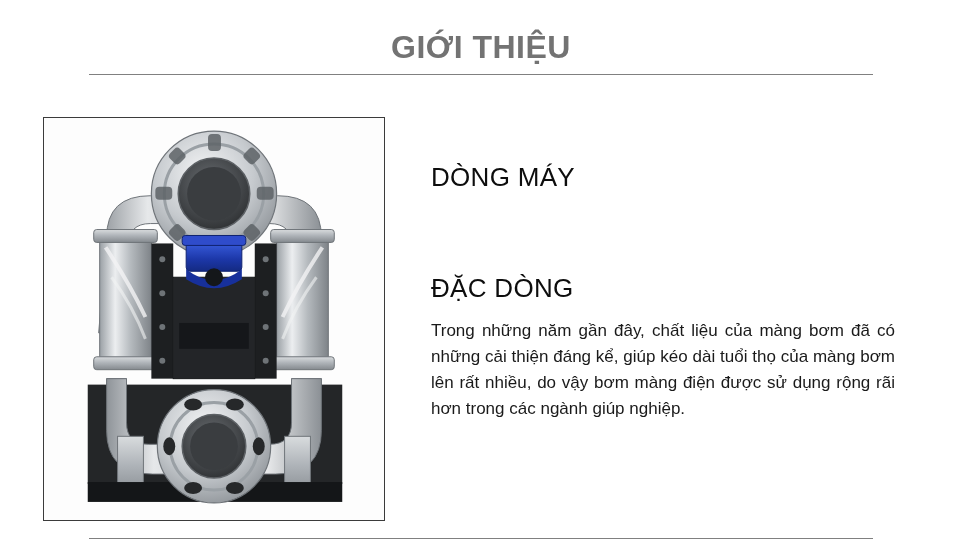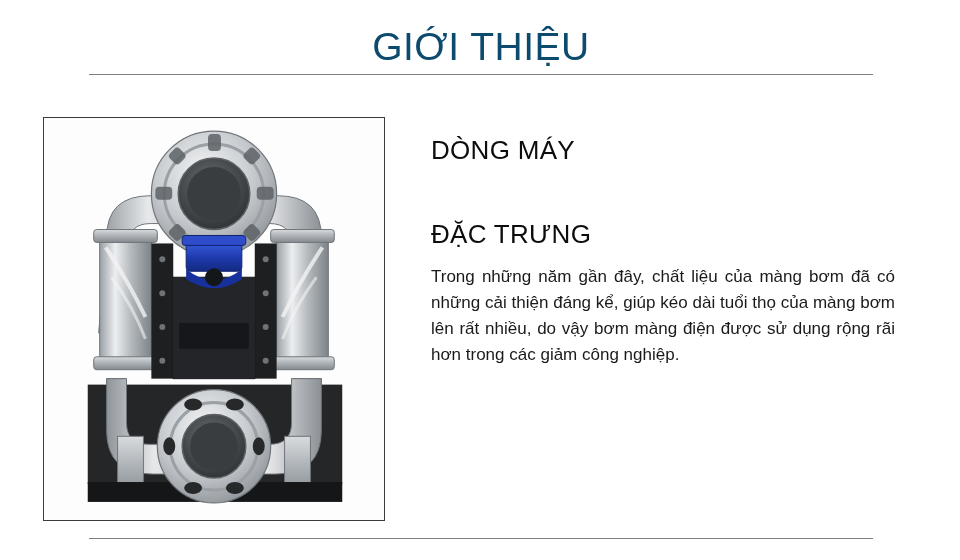--- a/index.html
+++ b/index.html
@@ -21,25 +21,25 @@
     inset: 0;
   }
 
   
   .slide-title {
     position: absolute;
     left: 89px;
     top: 24px;
     width: 784px;
     text-align: center;
-    font-size: 39px;
+    font-size: 32px;
     line-height: 46px;
-    font-weight: 400;
+    font-weight: 700;
     letter-spacing: 0.5px;
-    color: #0c4a6e;
+    color: #737373;
     white-space: nowrap;
   }
 
   .rule {
     position: absolute;
     left: 89px;
     width: 784px;
     height: 1px;
     background: #808080;
   }
@@ -65,21 +65,21 @@
   }
   .pump-svg { display: block; width: 100%; height: 100%; }
 
   
   .content-col {
     position: absolute;
     left: 431px;
     top: 134px;
     width: 464px;
   }
-  .section { margin-bottom: 22px; }
+  .section { margin-bottom: 22px; margin-top: 27px; }
   .section-heading {
     font-size: 26px;
     line-height: 32px;
     font-weight: 400;
     color: #0d0d0d;
     margin: 0 0 14px 0;
     letter-spacing: 0.3px;
   }
   .section-body {
     font-size: 17px;
@@ -225,21 +225,21 @@
 
   <div class="content-col">
 
     <div class="section">
       <h2 class="section-heading">DÒNG MÁY</h2>
     </div>
 
     <div class="spacer-between"></div>
 
     <div class="section">
-      <h2 class="section-heading">ĐẶC TRƯNG</h2>
-      <p class="section-body">Trong những năm gần đây, chất liệu của màng bơm đã có những cải thiện đáng kể, giúp kéo dài tuổi thọ của màng bơm lên rất nhiều, do vậy bơm màng điện được sử dụng rộng rãi hơn trong các giảm công nghiệp.</p>
+      <h2 class="section-heading">ĐẶC DÒNG</h2>
+      <p class="section-body">Trong những năm gần đây, chất liệu của màng bơm đã có những cải thiện đáng kể, giúp kéo dài tuổi thọ của màng bơm lên rất nhiều, do vậy bơm màng điện được sử dụng rộng rãi hơn trong các ngành giúp nghiệp.</p>
     </div>
 
   </div>
 
   <div class="rule rule-bottom"></div>
 
 </div>
 
 </body></html>

